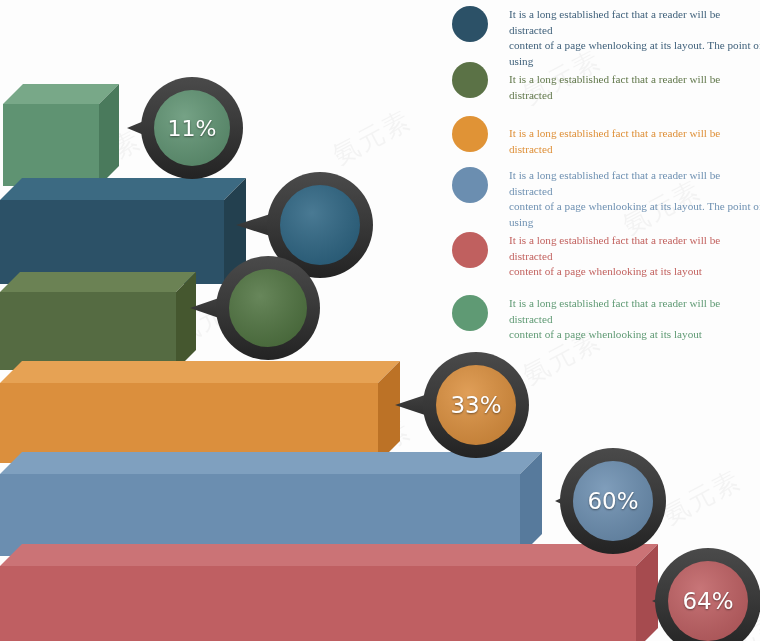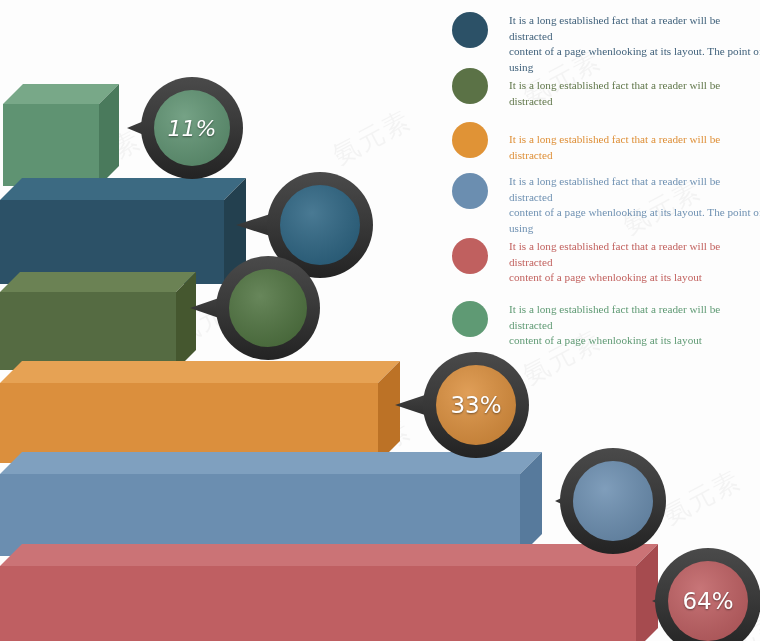--- a/index.html
+++ b/index.html
@@ -39,21 +39,21 @@
     display:flex;align-items:center;justify-content:center;
     color:#ffffff;
     font-family:"DejaVu Sans", sans-serif;
     font-weight:400;
     letter-spacing:0px;
     text-shadow:0 1px 2px rgba(0,0,0,.45);
     pointer-events:none;
   }
 
   
-  #legend{position:absolute;left:452px;top:10px;width:308px;height:345px;}
+  #legend{position:absolute;left:452px;top:4px;width:308px;height:345px;}
   .leg-row{position:absolute;left:0;display:flex;align-items:flex-start;}
   .leg-dot{
     width:36px;height:36px;border-radius:50%;
     flex:0 0 36px;
   }
   .leg-txt{
     margin-left:21px;
     font-size:11.2px;
     line-height:15.6px;
     width:254px;
@@ -120,21 +120,21 @@
       <div class="bar" style="left: 0px; top: 544px; width: 658px; height: 106px;">
         <svg width="658" height="106" viewBox="0 0 658 106" style="display: block;">
           <polygon points="0,22 22,0 658,0 636,22" fill="#cb7376"></polygon>
           <polygon points="636,22 658,0 658,84 636,106" fill="#a64b4f"></polygon>
           <rect x="0" y="22" width="636" height="84" fill="#bf5f62"></rect>
         </svg>
       </div>
     </div>
 
   <div id="pins-layer">
-      <div class="pin" style="left: 121px; top: 71px; width: 128px; height: 114px; font-style: italic;">
+      <div class="pin" style="left: 121px; top: 71px; width: 128px; height: 114px;">
         <svg width="128" height="114" viewBox="0 0 128 114">
           <defs>
             <linearGradient id="g_callout11" x1="0" y1="0" x2="0" y2="1">
               <stop offset="0%" stop-color="#4a4a4a"></stop>
               <stop offset="45%" stop-color="#3a3a3a"></stop>
               <stop offset="100%" stop-color="#232323"></stop>
             </linearGradient>
             <radialGradient id="r_callout11" cx="40%" cy="35%" r="75%">
               <stop offset="0%" stop-color="#ffffff" stop-opacity="0.14"></stop>
               <stop offset="100%" stop-color="#000000" stop-opacity="0.12"></stop>
@@ -216,20 +216,21 @@
             <radialGradient id="r_callout60" cx="40%" cy="35%" r="75%">
               <stop offset="0%" stop-color="#ffffff" stop-opacity="0.14"></stop>
               <stop offset="100%" stop-color="#000000" stop-opacity="0.12"></stop>
             </radialGradient>
           </defs>
           <path d="M 6 59 L 64 32 L 64 86 Z" fill="url(#g_callout60)"></path>
           <circle cx="64" cy="59" r="53" fill="url(#g_callout60)"></circle>
           <circle cx="64" cy="59" r="40" fill="#6b8eb0"></circle>
           <circle cx="64" cy="59" r="40" fill="url(#r_callout60)"></circle>
         </svg>
+        <div class="pct" style="font-size: 23px; left: 24px; top: 19px; width: 80px; height: 80px;">60%</div>
       </div>
       <div class="pin" style="left: 646px; top: 542px; width: 121px; height: 118px;">
         <svg width="121" height="118" viewBox="0 0 121 118">
           <defs>
             <linearGradient id="g_callout69" x1="0" y1="0" x2="0" y2="1">
               <stop offset="0%" stop-color="#4a4a4a"></stop>
               <stop offset="45%" stop-color="#3a3a3a"></stop>
               <stop offset="100%" stop-color="#232323"></stop>
             </linearGradient>
             <radialGradient id="r_callout69" cx="40%" cy="35%" r="75%">

